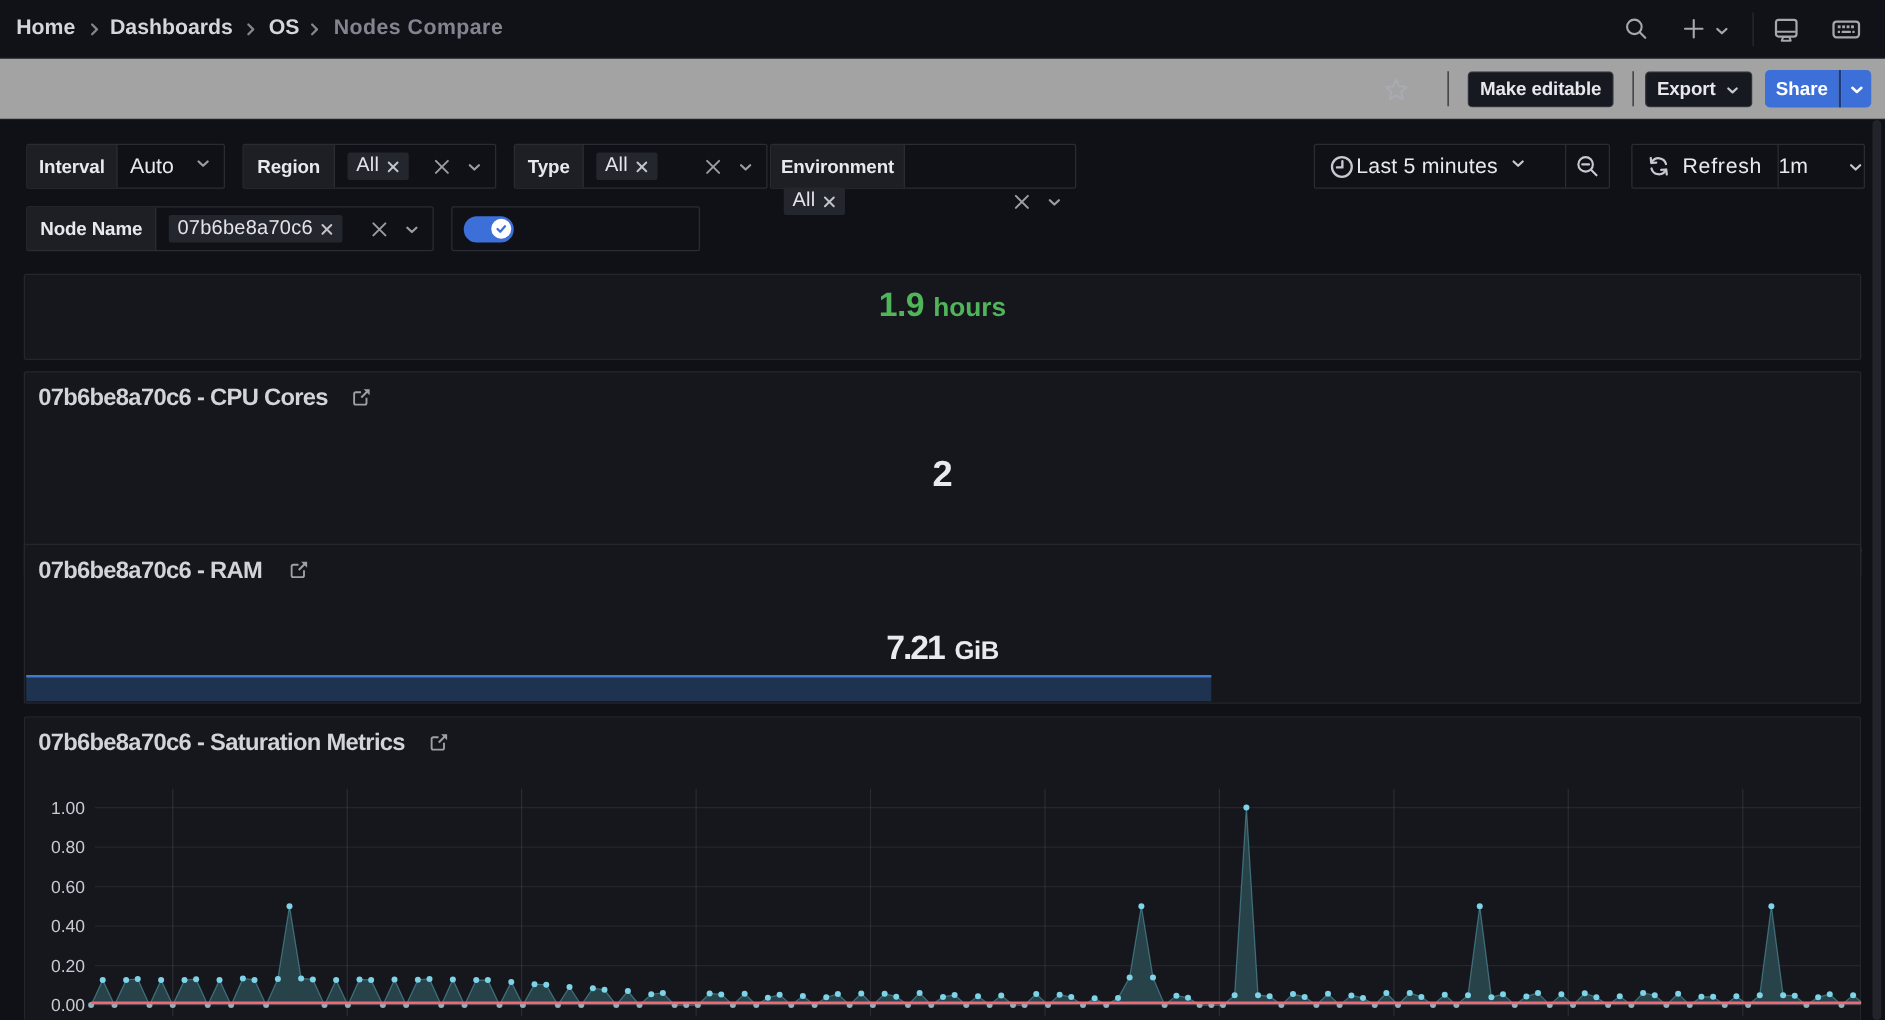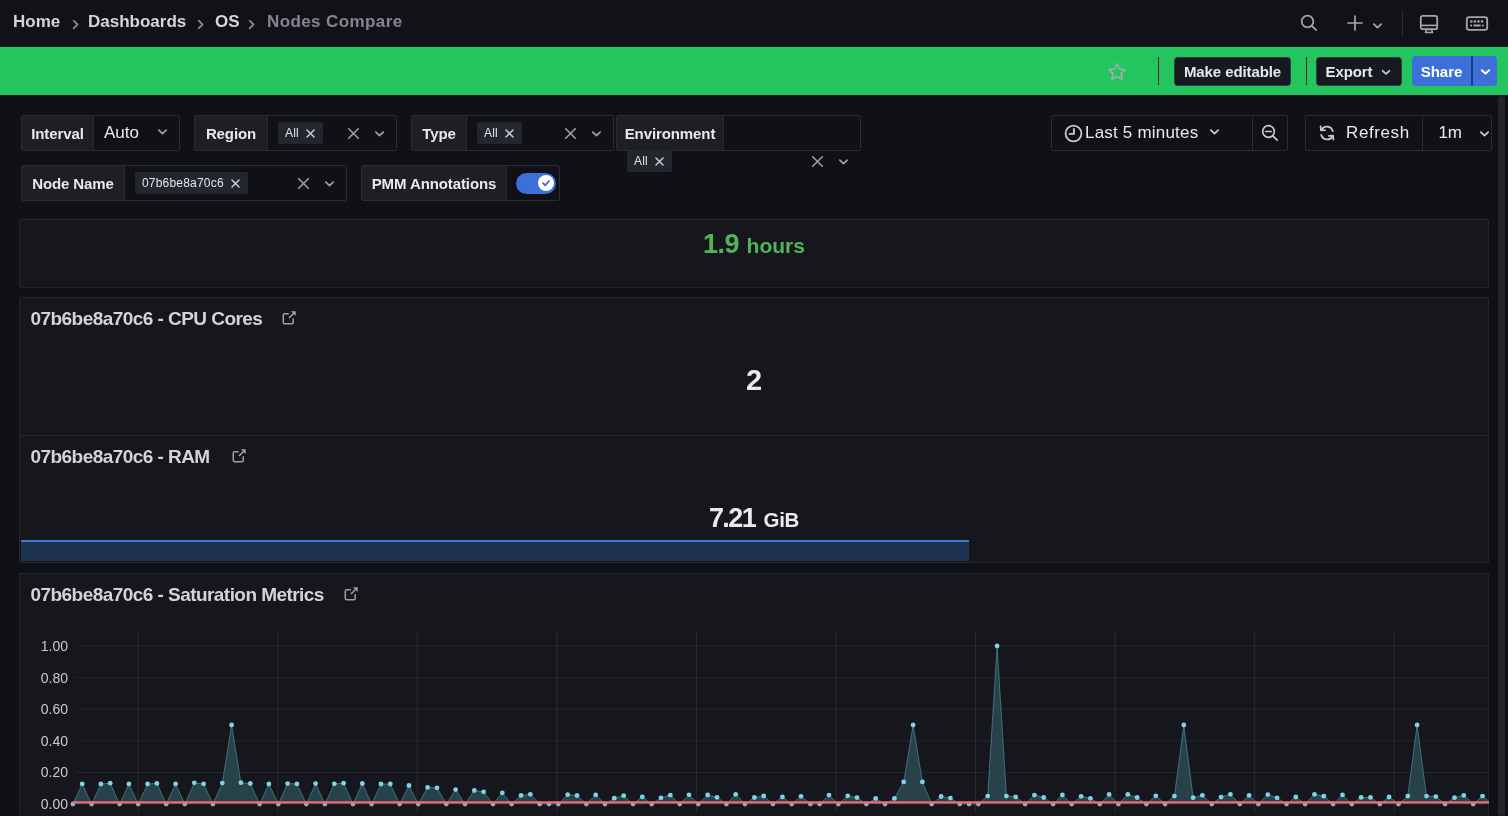--- a/index.html
+++ b/index.html
@@ -3,29 +3,29 @@
 <style>
 * { margin:0; padding:0; box-sizing:border-box; }
 html,body { width:1508px; height:816px; background:#101116; font-family:"Liberation Sans",sans-serif; overflow:hidden; }
 #page { position:relative; width:1508px; height:816px; }
 .abs { position:absolute; }
 
 #nav { position:absolute; left:0; top:0; width:1508px; height:47px; background:#111217; border-bottom:1px solid #1d1e24; }
 .bc { position:absolute; top:12px; font-size:17px; font-weight:700; letter-spacing:0px; color:#d5d6dc; white-space:nowrap; }
 .bcsep { position:absolute; top:17px; }
 .bcmut { color:rgba(204,204,220,0.62); font-weight:700; }
-#toolbar { position:absolute; left:0; top:47px; width:1508px; height:49px; background:#22c55e; border-bottom:1px solid #1d1e24; }
+#toolbar { position:absolute; left:0; top:47px; width:1508px; height:49px; background:#a3a3a3; border-bottom:1px solid #1d1e24; }
 .vdiv { position:absolute; width:1px; background:#2a2b31; }
 .btn { position:absolute; height:29px; border:1px solid rgba(204,204,220,0.18); background:#171921; border-radius:4px; color:#e7e7ec; font-size:15px; font-weight:700; letter-spacing:-0.1px; display:flex; align-items:center; justify-content:center; gap:8px; }
 .btnblue { position:absolute; height:30px; background:#3d6fd9; color:#ffffff; font-size:15px; font-weight:700; display:flex; align-items:center; justify-content:center; }
 
 .fgroup { position:absolute; height:36px; display:flex; border:1px solid #2b2c33; border-radius:2px; background:#101116; }
 .flabel { flex:0 0 auto; height:100%; background:#1d1f25; border-right:1px solid #2b2c33; color:#e8e8ee; font-size:15px; font-weight:700; letter-spacing:-0.1px; display:flex; align-items:center; justify-content:center; white-space:nowrap; }
 .fval { flex:1; display:flex; align-items:center; padding:0 10px; gap:8px; }
-.chip { background:#24262d; border-radius:2px; height:22px; display:inline-flex; align-items:center; padding:0 7px; color:#e4e4ea; font-size:12px; font-weight:400; letter-spacing:0.2px; gap:6px; white-space:nowrap; }
+.chip { background:#24262d; border-radius:2px; height:22px; display:inline-flex; align-items:center; padding:0 7px; color:#e4e4ea; font-size:16px; font-weight:400; letter-spacing:0.2px; gap:6px; white-space:nowrap; }
 .chipx { display:inline-flex; align-items:center; }
 .clr { margin-left:auto; display:inline-flex; }
 .cdn { display:inline-flex; margin-left:4px; }
 
 .panel { position:absolute; left:19px; width:1470px; background:#16171c; border:1px solid #25262c; border-radius:2px; }
 .ptitle { position:absolute; left:10.5px; top:10px; font-size:19px; font-weight:700; letter-spacing:-0.55px; color:#d3d4da; white-space:nowrap; }
 .picon { position:absolute; top:12px; }
 .statc { position:absolute; left:0; width:100%; text-align:center; white-space:nowrap; }
 .gauge { position:absolute; left:1px; bottom:1px; background:#1d3350; border-top:2.5px solid #3e79d2; }
 </style></head>
@@ -185,21 +185,20 @@
           </svg>
         </span>
         <span class="cdn">
           <svg width="13" height="13" viewBox="0 0 13 13">
             <polyline points="2.86,5.2 6.5,8.58 10.14,5.2" fill="none" stroke="#9b9da5" stroke-width="1.8" stroke-linecap="round" stroke-linejoin="round"></polyline>
           </svg>
         </span>
       </div>
 </div>
 <div class="fgroup" style="left:361px;top:165px;width:199px;">
-  <div class="flabel" style="width:145px;">PMM Annotations</div>
   <div class="fval" style="justify-content:flex-start;padding-left:9px;">
     <div style="position:relative;width:40px;height:21px;background:#3d6fd9;border-radius:11px;">
       <div style="position:absolute;right:2.5px;top:2.5px;width:16px;height:16px;background:#fff;border-radius:50%;display:flex;align-items:center;justify-content:center;">
         <svg width="10" height="10" viewBox="0 0 10 10">
               <polyline points="2,5.2 4.2,7.4 8,3.0" fill="none" stroke="#3d6fd9" stroke-width="1.8" stroke-linecap="round" stroke-linejoin="round"></polyline>
             </svg>
       </div>
     </div>
   </div>
 </div>
@@ -231,21 +230,21 @@
           <g transform="translate(18,0) scale(-1,1)">
             <path d="M3.2 7.2 A6.1 6.1 0 0 1 14.6 6.0" fill="none" stroke="#c7c8d1" stroke-width="1.8" stroke-linecap="round"></path>
             <polyline points="15.4,2.4 15.0,6.4 11.0,6.1" fill="none" stroke="#c7c8d1" stroke-width="1.8" stroke-linecap="round" stroke-linejoin="round"></polyline>
             <path d="M14.8 10.8 A6.1 6.1 0 0 1 3.4 12.0" fill="none" stroke="#c7c8d1" stroke-width="1.8" stroke-linecap="round"></path>
             <polyline points="2.6,15.6 3.0,11.6 7.0,11.9" fill="none" stroke="#c7c8d1" stroke-width="1.8" stroke-linecap="round" stroke-linejoin="round"></polyline>
           </g>
         </svg>
         <span style="color:#e8e8ee;font-size:17px;font-weight:400;letter-spacing:0.6px;">Refresh</span>
   </div>
   <div style="width:1px;background:#2b2c33;"></div>
-  <div style="width:71px;display:flex;align-items:center;justify-content:flex-end;gap:16px;">
+  <div style="width:71px;display:flex;align-items:center;justify-content:space-between;gap:16px;">
         <span style="color:#e8e8ee;font-size:17px;font-weight:400;">1m</span>
         <svg width="13" height="13" viewBox="0 0 13 13">
           <polyline points="2.86,5.2 6.5,8.58 10.14,5.2" fill="none" stroke="#c7c8d1" stroke-width="1.8" stroke-linecap="round" stroke-linejoin="round"></polyline>
         </svg>
       </div>
 </div>
 
 <div class="panel" style="top:219px;height:69px;">
   <div class="statc" style="top:9px;">
     <span style="font-size:27px;font-weight:700;letter-spacing:-0.5px;color:#50b45a;">1.9</span>

